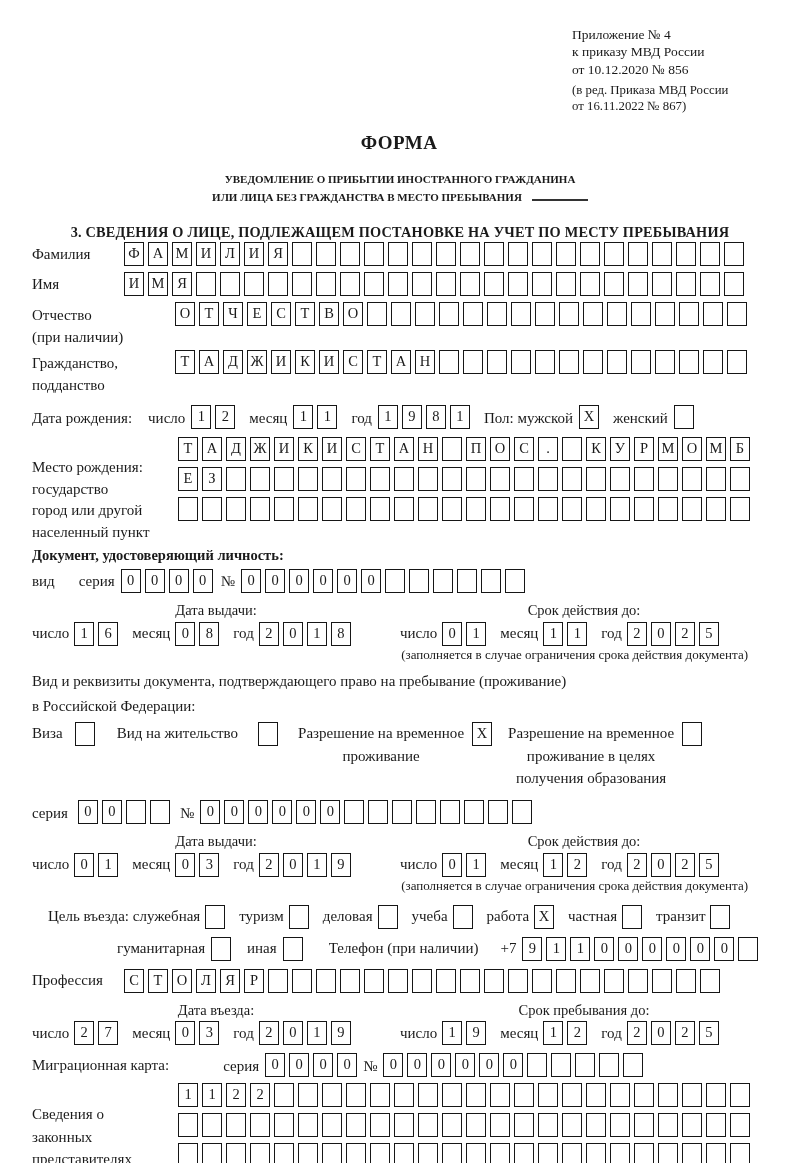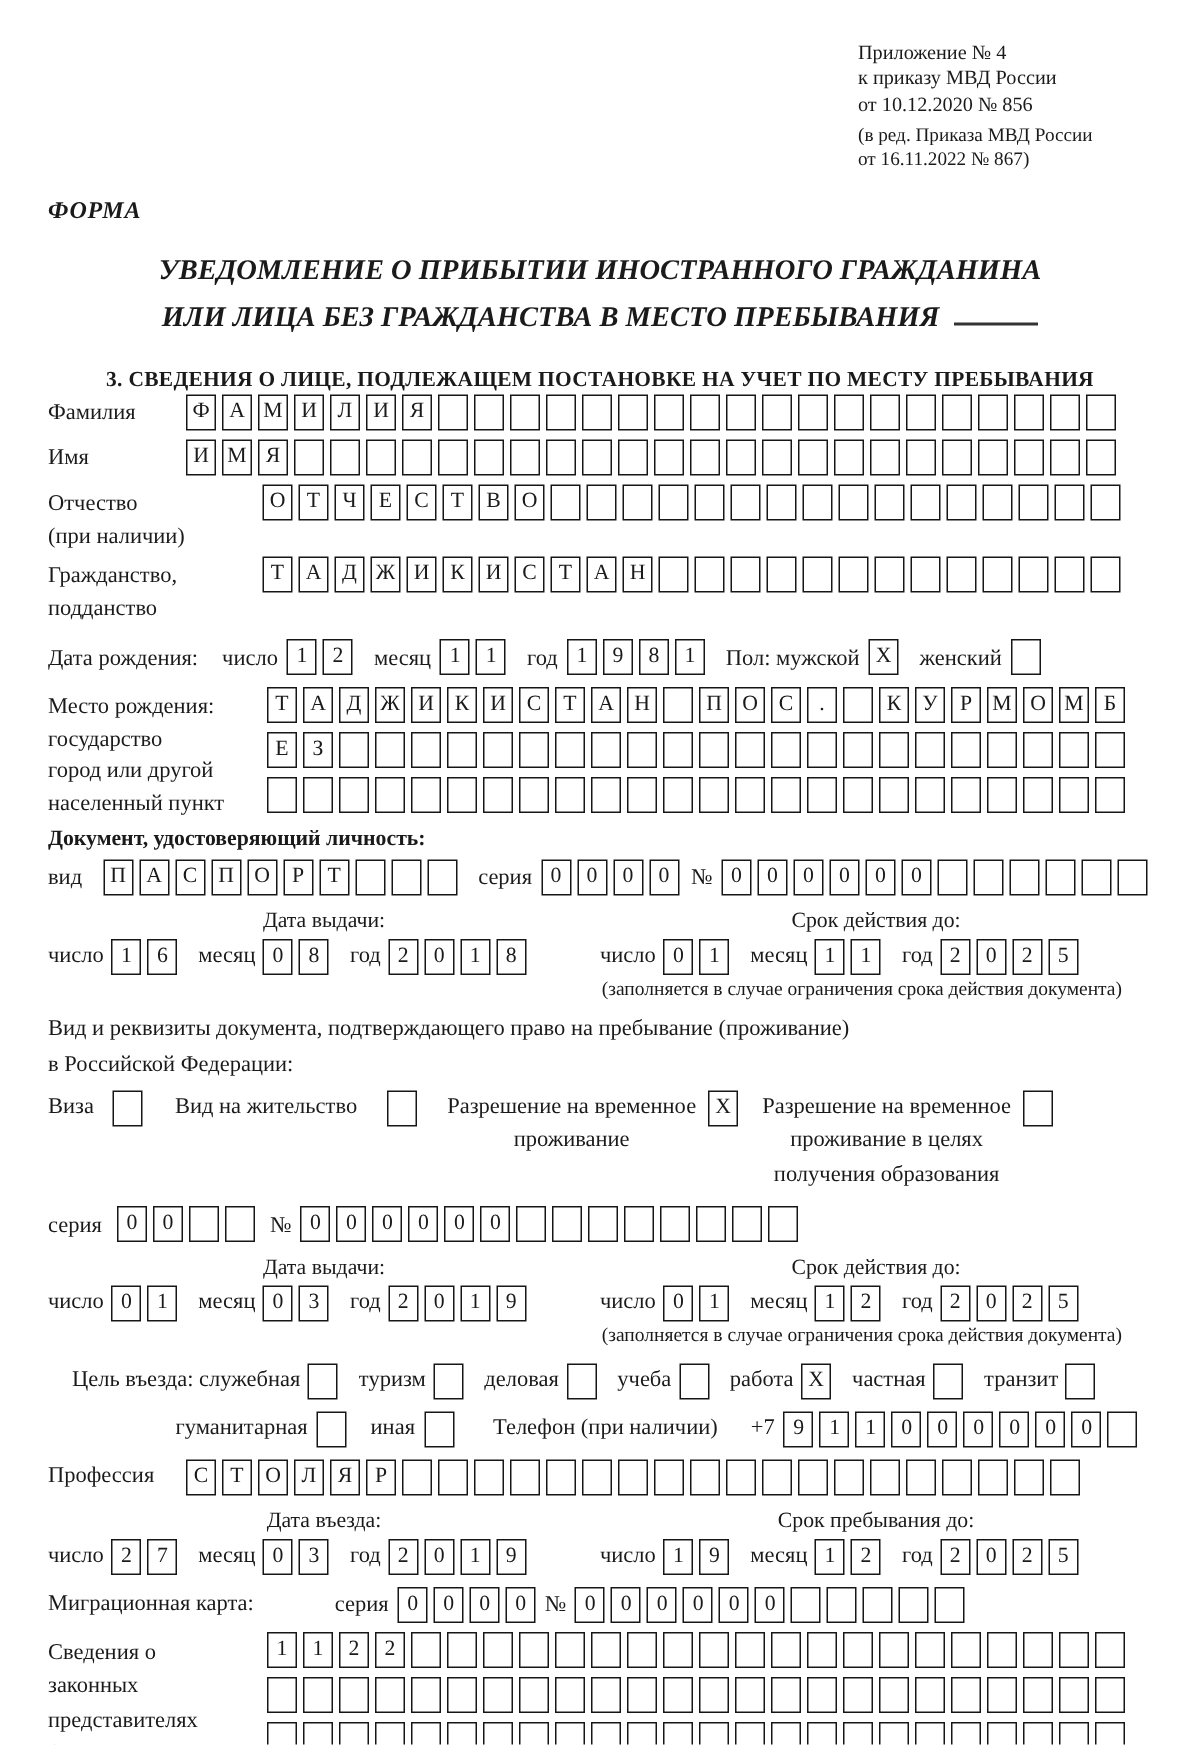--- a/index.html
+++ b/index.html
@@ -4,39 +4,39 @@
 <style>
   html,body{margin:0;padding:0;background:#fff;}
   body{
     width:800px;height:1163px;box-sizing:border-box;
     padding:26px 32px 0 32px;overflow:hidden;
     font-family:"Liberation Serif","DejaVu Serif",serif;
     color:#1a1a1a;font-size:15px;line-height:1.3;
   }
   .hdr-note{margin-left:auto;width:196px;font-size:13.5px;line-height:1.28;}
   .hdr-note .sub{font-size:12.8px;margin-top:4px;}
-  .forma{text-align:left;font-weight:bold;font-size:16px;margin:16px 2px 0 0;letter-spacing:.5px;font-style:italic;}
-  .title{text-align:center;font-weight:bold;font-size:19px;margin-top:16px;line-height:1.5;font-style:italic;}
+  .forma{text-align:center;font-weight:bold;font-size:19px;margin:16px 2px 0 0;letter-spacing:.5px;}
+  .title{text-align:center;font-weight:bold;font-size:11px;margin-top:16px;line-height:1.5;}
   .blank-line{display:inline-block;width:56px;border-bottom:2px solid #333;height:1em;vertical-align:baseline;margin-left:10px;}
   .sec-head{text-align:center;font-weight:bold;font-size:14.3px;margin-top:18px;letter-spacing:.2px;}
 
   .row{display:flex;align-items:flex-start;margin-top:6px;}
   .lbl{flex:0 0 auto;padding-top:3px;}
   .lbl2{line-height:1.45;padding-top:3px;}
   .boxes{white-space:nowrap;}
   .cell{
     display:inline-block;box-sizing:border-box;
     width:20px;height:24px;border:1.6px solid #161616;margin-right:4px;
     text-align:center;font-size:14.5px;line-height:21px;vertical-align:middle;
     background:#fff;
   }
   .stack .boxes{display:block;margin-bottom:6px;}
   .w92{flex-basis:92px;}
   .w143{flex-basis:143px;}
-  .w146{flex-basis:146px;}
+  .w146{flex-basis:146px;margin-top:17px;}
   .inline-lbl{margin:0 6px 0 10px;padding-top:3px;}
   .inline-lbl:first-child{margin-left:0;}
   .dates2{display:flex;margin-top:8px;}
   .dhead{width:50%;text-align:center;font-size:14.5px;}
   .daterow{display:flex;margin-top:2px;}
   .dhalf{width:50%;display:flex;align-items:center;}
   .dhalf .t{margin-right:5px;}
   .dhalf .g{margin-right:10px;white-space:nowrap;}
   .caption{font-size:13px;text-align:right;padding-right:20px;margin-top:1px;}
   .plain{margin-top:9px;}
@@ -125,21 +125,20 @@
     <span class="boxes"><span class="cell">Т</span><span class="cell">А</span><span class="cell">Д</span><span class="cell">Ж</span><span class="cell">И</span><span class="cell">К</span><span class="cell">И</span><span class="cell">С</span><span class="cell">Т</span><span class="cell">А</span><span class="cell">Н</span><span class="cell"></span><span class="cell">П</span><span class="cell">О</span><span class="cell">С</span><span class="cell">.</span><span class="cell"></span><span class="cell">К</span><span class="cell">У</span><span class="cell">Р</span><span class="cell">М</span><span class="cell">О</span><span class="cell">М</span><span class="cell">Б</span></span>
     <span class="boxes"><span class="cell">Е</span><span class="cell">З</span><span class="cell"></span><span class="cell"></span><span class="cell"></span><span class="cell"></span><span class="cell"></span><span class="cell"></span><span class="cell"></span><span class="cell"></span><span class="cell"></span><span class="cell"></span><span class="cell"></span><span class="cell"></span><span class="cell"></span><span class="cell"></span><span class="cell"></span><span class="cell"></span><span class="cell"></span><span class="cell"></span><span class="cell"></span><span class="cell"></span><span class="cell"></span><span class="cell"></span></span>
     <span class="boxes"><span class="cell"></span><span class="cell"></span><span class="cell"></span><span class="cell"></span><span class="cell"></span><span class="cell"></span><span class="cell"></span><span class="cell"></span><span class="cell"></span><span class="cell"></span><span class="cell"></span><span class="cell"></span><span class="cell"></span><span class="cell"></span><span class="cell"></span><span class="cell"></span><span class="cell"></span><span class="cell"></span><span class="cell"></span><span class="cell"></span><span class="cell"></span><span class="cell"></span><span class="cell"></span><span class="cell"></span></span>
   </span>
 </div>
 
 <div style="text-align:left;font-weight:bold;font-size:14.5px;margin-top:2px;">Документ, удостоверяющий личность:</div>
 
 <div class="row" style="margin-top:4px;align-items:flex-start;">
   <span class="inline-lbl" style="margin-right:14px;">вид</span>
-  <span class="boxes"><span class="cell">П</span><span class="cell">А</span><span class="cell">С</span><span class="cell">П</span><span class="cell">О</span><span class="cell">Р</span><span class="cell">Т</span><span class="cell"></span><span class="cell"></span><span class="cell"></span></span>
   <span class="inline-lbl">серия</span>
   <span class="boxes"><span class="cell">0</span><span class="cell">0</span><span class="cell">0</span><span class="cell">0</span></span>
   <span class="inline-lbl" style="margin-left:4px;">№</span>
   <span class="boxes"><span class="cell">0</span><span class="cell">0</span><span class="cell">0</span><span class="cell">0</span><span class="cell">0</span><span class="cell">0</span><span class="cell"></span><span class="cell"></span><span class="cell"></span><span class="cell"></span><span class="cell"></span><span class="cell"></span></span>
 </div>
 
 <div class="dates2">
   <div class="dhead">Дата выдачи:</div>
   <div class="dhead">Срок действия до:</div>
 </div>

